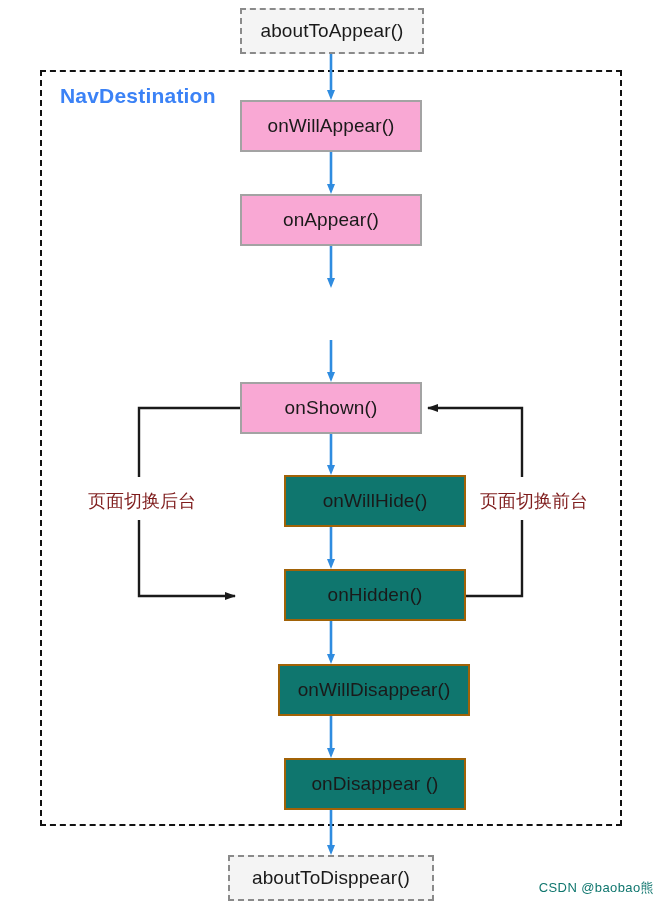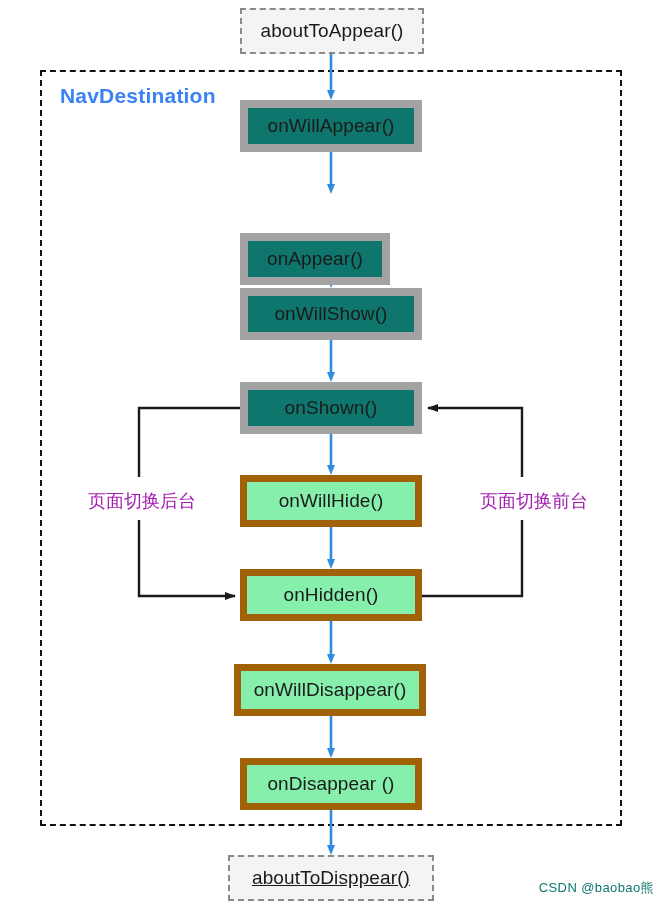--- a/index.html
+++ b/index.html
@@ -25,27 +25,28 @@
     display: flex;
     align-items: center;
     justify-content: center;
     font-size: 19px;
     color: #1a1a1a;
     letter-spacing: 0.1px;
     white-space: nowrap;
   }
 
   .node.blue {
-    background: #0f766e;
-    border: 8px solid #a3a3a3;
+    background: #f9a8d4;
+    border: 2px solid #a3a3a3;
   }
 
   .node.yellow {
-    background: #86efac;
-    border: 7px solid #a16207;
+    background: #0f766e;
+    border: 2px solid #a16207;
+    margin-left: 44px;
   }
 
   .node.dashed {
     background: #f4f4f4;
     border: 2px dashed #8a8a8a;
   }
 
   
   #navdest-container {
     position: absolute;
@@ -65,21 +66,21 @@
     font-weight: bold;
     color: #3b82f6;
     letter-spacing: 0.2px;
     white-space: nowrap;
   }
 
   
   .loop-label {
     position: absolute;
     font-size: 18px;
-    color: #a21caf;
+    color: #7f1d1d;
     white-space: nowrap;
     background: #ffffff;
     padding: 2px 4px;
   }
 
   
   #watermark {
     position: absolute;
     right: 8px;
     bottom: 10px;
@@ -149,27 +150,24 @@
   </svg>
 
   <div class="node dashed" style="left:240px; top:8px; width:184px; height:46px;">
     <span>aboutToAppear()</span>
   </div>
 
   <div class="node blue" style="left:240px; top:100px; width:182px; height:52px;">
     <span>onWillAppear()</span>
   </div>
 
-  <div class="node blue" style="left:240px; top:194px; width:150px; height:52px;margin-top:39px;">
+  <div class="node blue" style="left:240px; top:194px; width:182px; height:52px;">
     <span>onAppear()</span>
   </div>
 
-  <div class="node blue" style="left:240px; top:288px; width:182px; height:52px;">
-    <span>onWillShow()</span>
-  </div>
 
   <div class="node blue" style="left:240px; top:382px; width:182px; height:52px;text-align:right;">
     <span>onShown()</span>
   </div>
 
   <div class="node yellow" style="left:240px; top:475px; width:182px; height:52px;">
     <span>onWillHide()</span>
   </div>
 
   <div class="node yellow" style="left:240px; top:569px; width:182px; height:52px;">
@@ -177,21 +175,21 @@
   </div>
 
   <div class="node yellow" style="left:234px; top:664px; width:192px; height:52px;">
     <span>onWillDisappear()</span>
   </div>
 
   <div class="node yellow" style="left:240px; top:758px; width:182px; height:52px;">
     <span>onDisappear ()</span>
   </div>
 
-  <div class="node dashed" style="left:228px; top:855px; width:206px; height:46px;text-decoration:underline;">
+  <div class="node dashed" style="left:228px; top:855px; width:206px; height:46px;">
     <span>aboutToDisppear()</span>
   </div>
 
   <div class="loop-label" style="left:84px; top:487px;">页面切换后台</div>
 
   <div class="loop-label" style="left:466px; top:487px;margin-left:10px;">页面切换前台</div>
 
   <div id="watermark">CSDN @baobao熊</div>
 
 </div>

